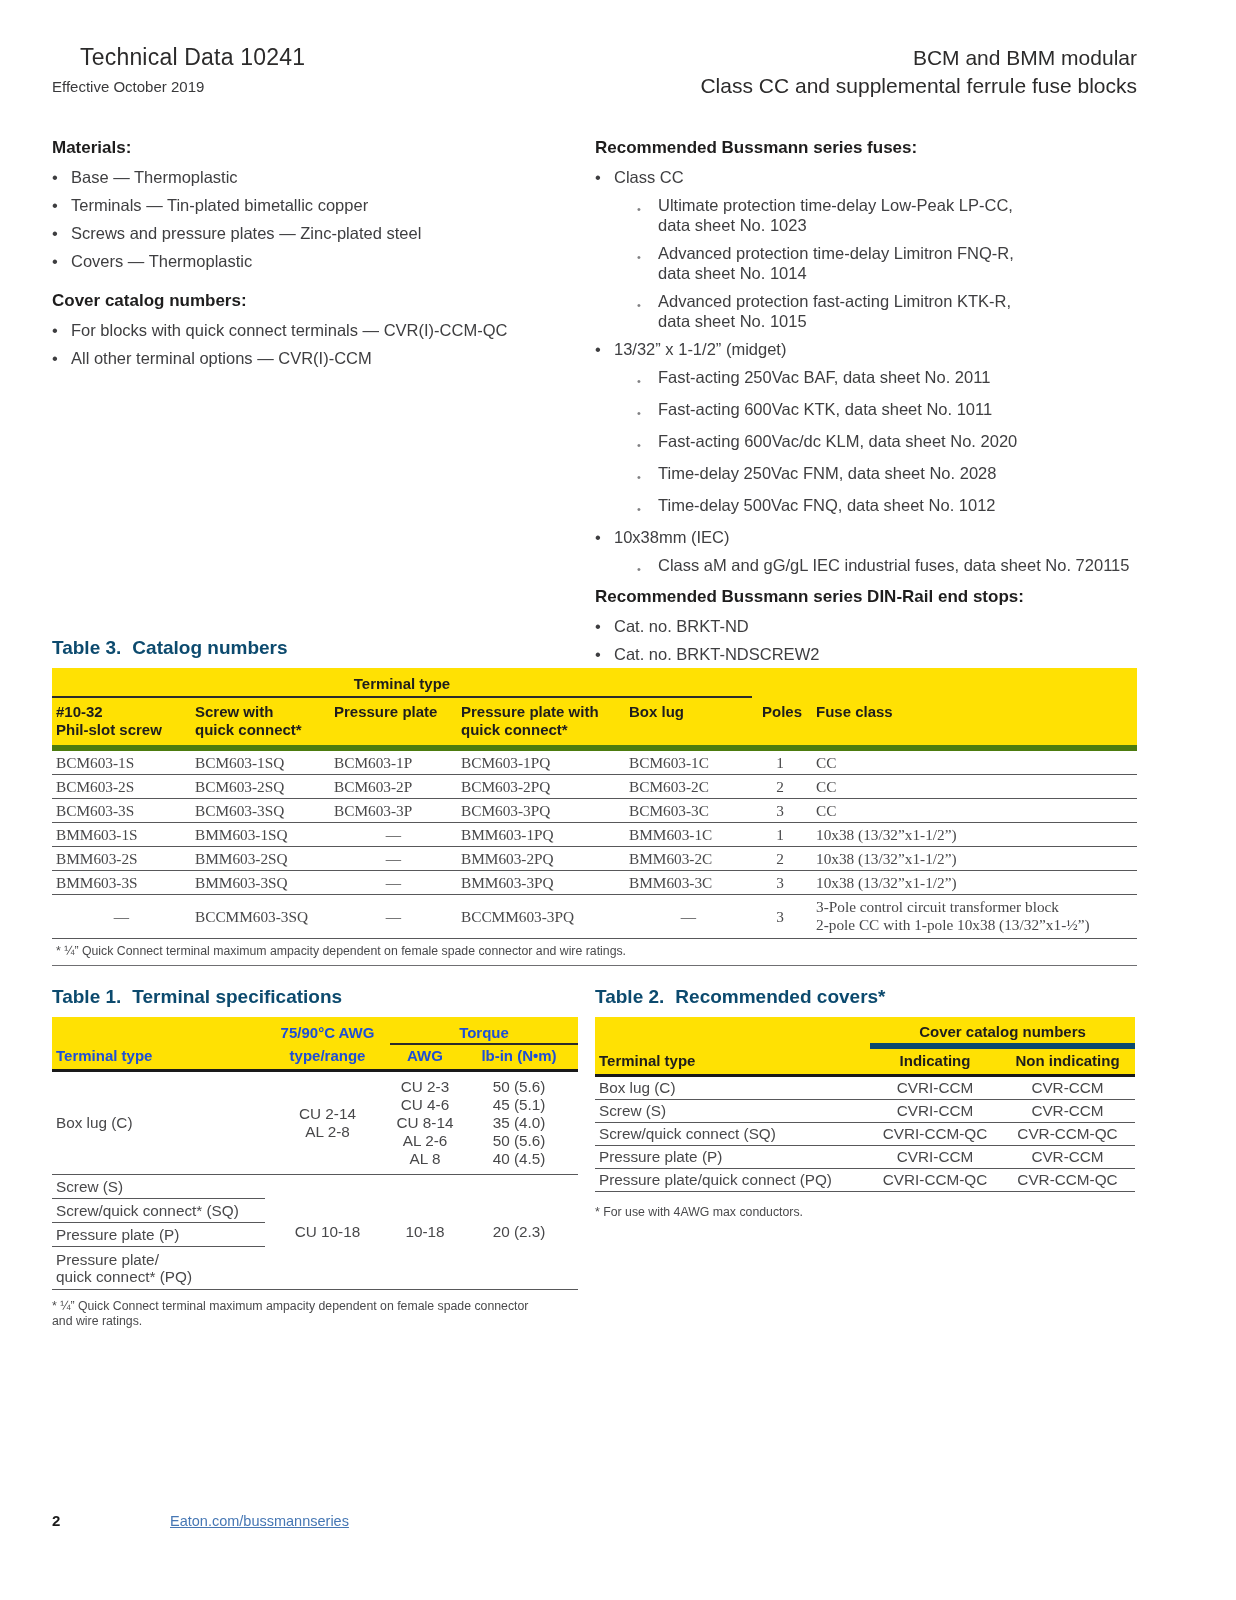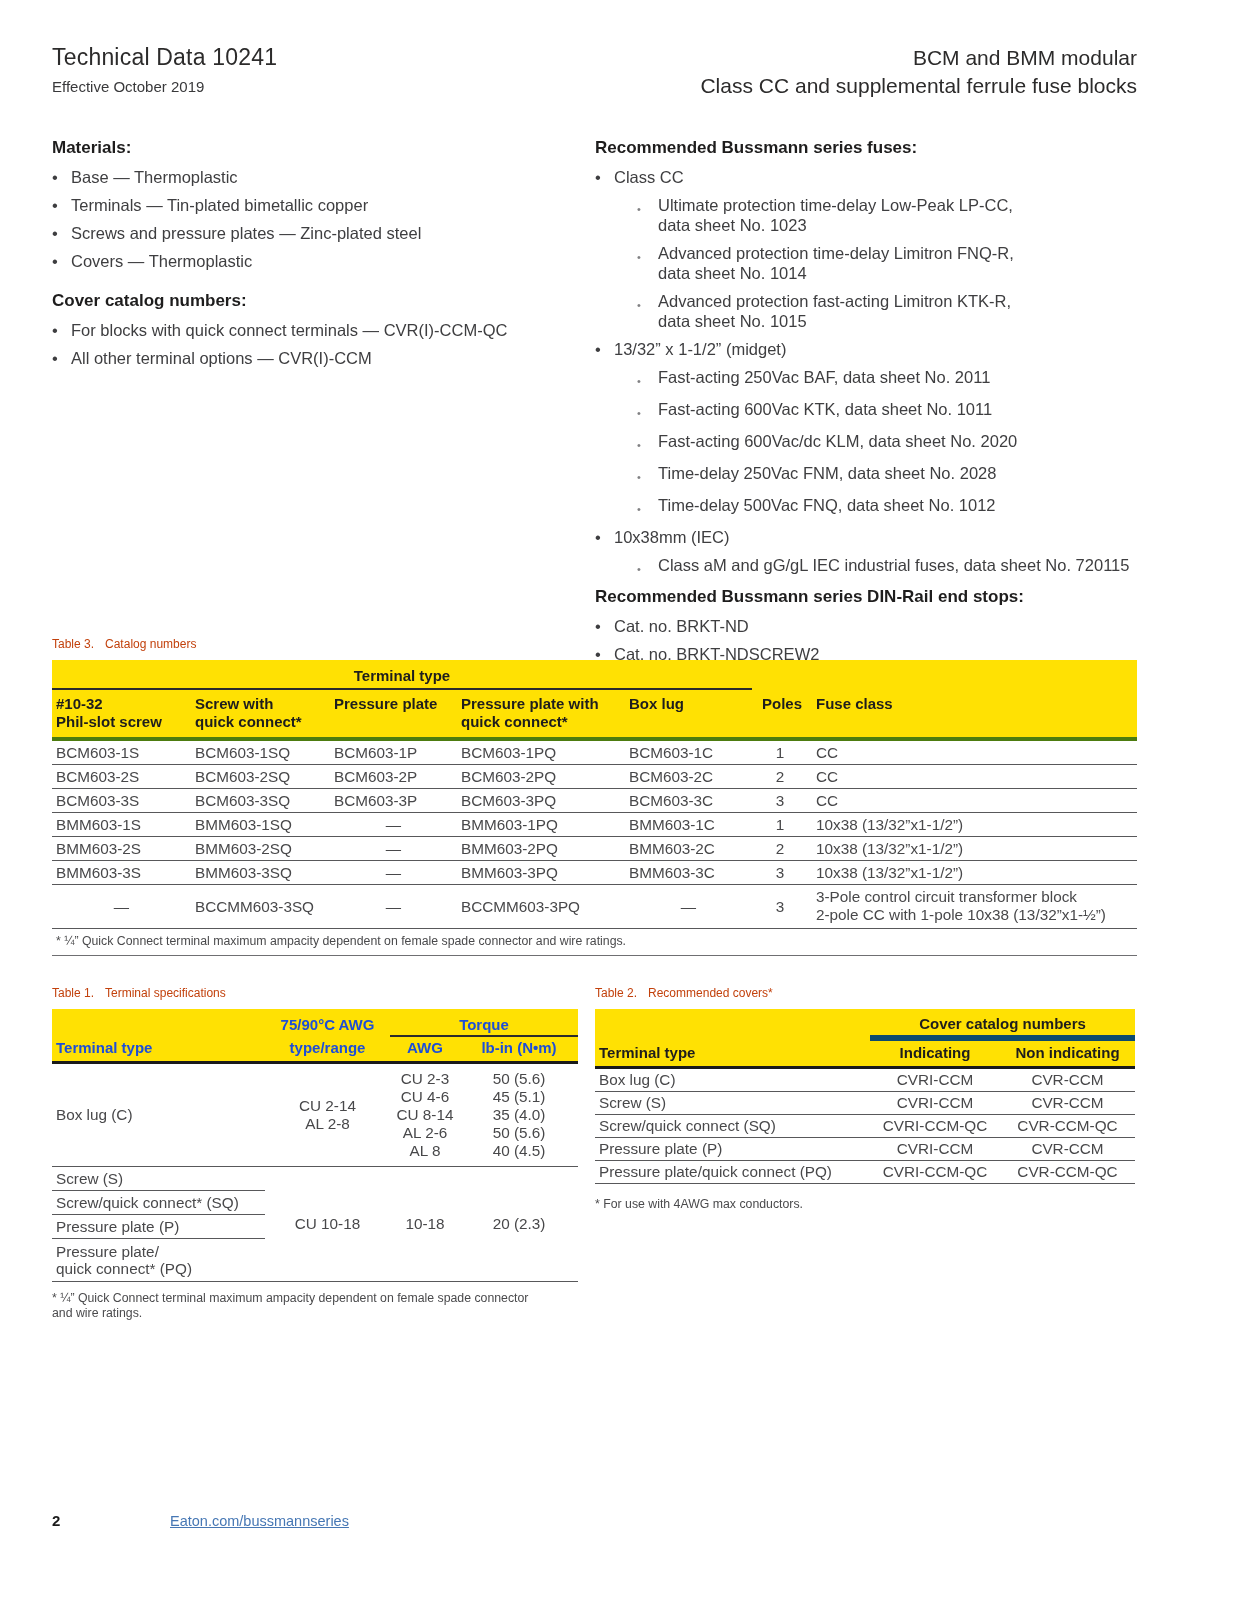--- a/index.html
+++ b/index.html
@@ -9,49 +9,49 @@
     font-family:"Liberation Sans","DejaVu Sans",sans-serif;
     color:#3e3e40;
     position:relative;
     overflow:hidden;
   }
   .abs { position:absolute; }
   .pre { white-space:pre-line; }
 
   
   .header-row { top:44px; left:52px; width:1085px; display:flex; justify-content:space-between; }
-  .doc-title  { font-size:23px; color:#2c2b2b; letter-spacing:.2px; }
+  .doc-title  { font-size:23px; color:#2c2b2b; letter-spacing:.2px;margin-left:28px; }
   .doc-effective { font-size:15px; margin-top:7px; color:#39393b; }
   .product-title { text-align:right; font-size:21px; line-height:28px; color:#2c2b2b; }
 
   
   .top-cols { top:138px; left:52px; width:1085px; display:grid; grid-template-columns:543px 1fr; }
   .sec-heading { font-weight:bold; font-size:17px; color:#1e1d1d; margin:0 0 9px 0; }
   .sec-gap { margin-top:20px; }
   .b-item { display:flex; font-size:16.5px; line-height:20px; margin:0 0 8px 0; }
   .b-item::before { content:"•"; width:19px; flex:none; color:#3e3e40; }
   .sub-item { display:flex; font-size:16.5px; line-height:20px; margin:0 0 8px 42px; }
   .sub-item::before { content:"•"; width:21px; flex:none; color:#808083; font-size:11px; padding-top:4px; }
 
   
-  .tbl-title { font-size:12px; font-weight:normal; color:#c2410c; margin-bottom:9px; }
+  .tbl-title { font-size:19px; font-weight:bold; color:#0c4a6e; margin-bottom:9px; }
   .tbl-title .num { margin-right:11px; }
   .yellow { background:#FFE103; }
   .footnote { font-size:12.3px; color:#4a4a4c; line-height:15px; }
 
   
   .table3-block { top:637px; left:52px; width:1085px; }
   .t3-grid { display:grid; grid-template-columns:139px 139px 127px 168px 127px 60px 1fr; }
   .t3-header { padding-top:4px; }
   .t3-span { grid-column:1 / 6; text-align:center; font-weight:bold; font-size:15px; color:#1e1d1d;
              border-bottom:2px solid #2b2b2b; padding:3px 0 4px; }
-  .t3-colrow { padding:5px 0 6px; border-bottom:4px solid #4d7c0f; }
+  .t3-colrow { padding:5px 0 6px; border-bottom:6px solid #4d7c0f; }
   .t3-colrow > div { font-weight:bold; font-size:15px; line-height:18px; color:#1e1d1d; padding-left:4px; white-space:pre-line; }
   .t3-row { min-height:24px; align-items:center; border-bottom:1px solid #58585a; font-size:15.3px; color:#48484a; }
-  .t3-row > div { padding:2px 4px 2px 4px; }
+  .t3-row > div { padding:2px 4px 2px 4px;font-family:Liberation Serif, serif; }
   .t3-row .poles, .t3-colrow .poles { text-align:center; padding-left:0; }
   .t3-row .center { text-align:center; }
   .t3-row .fuse2 { line-height:18px; white-space:pre-line; padding-top:3px; padding-bottom:4px; }
   .t3-foot { padding:5px 0 6px 4px; border-bottom:1px solid #6f6f72; }
 
   
   .bottom-cols { top:986px; left:52px; width:1085px; display:grid; grid-template-columns:543px 1fr; }
 
   
   .t1 { width:526px; }

